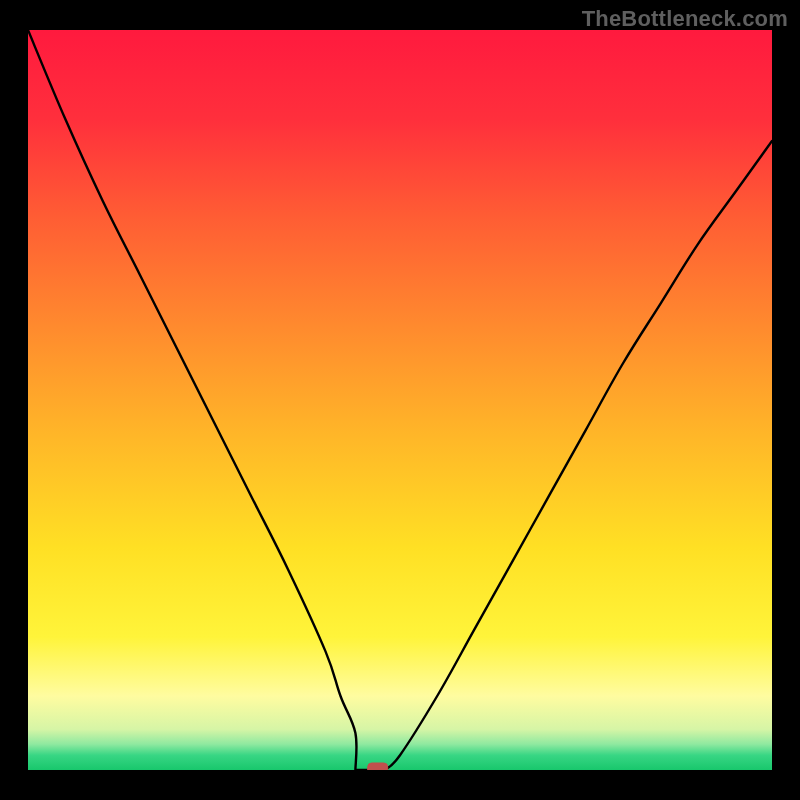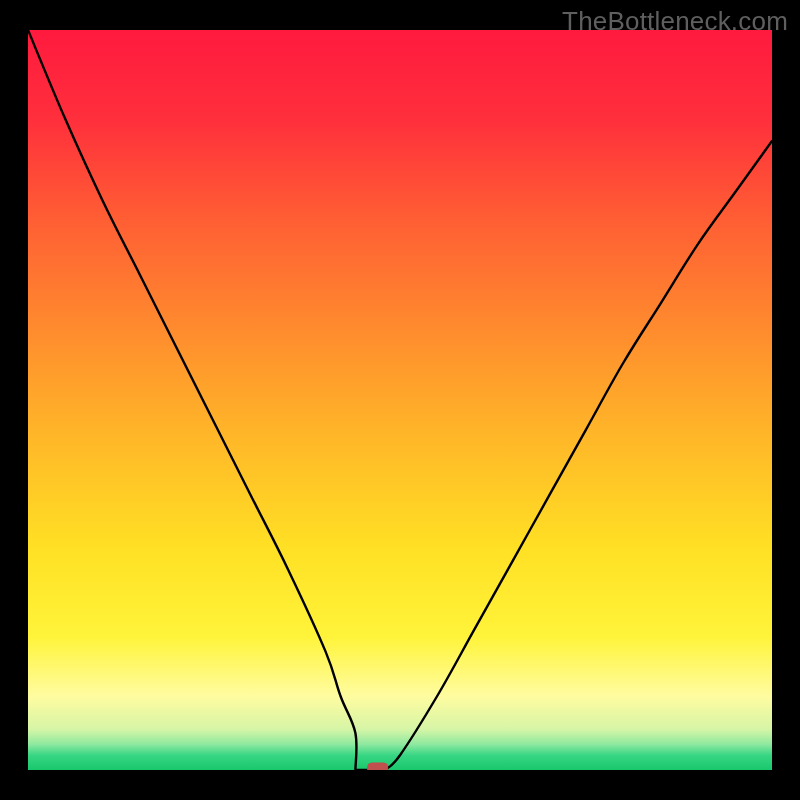--- a/index.html
+++ b/index.html
@@ -15,22 +15,22 @@
     position: relative;
     width: 800px;
     height: 800px;
     background: #000;
   }
   .watermark {
     position: absolute;
     top: 6px;
     right: 12px;
     color: #5f5f5f;
-    font-size: 26px;
-    font-weight: 400;
+    font-size: 22px;
+    font-weight: 700;
     letter-spacing: 0.2px;
     z-index: 10;
     user-select: none;
   }
   .plot-area {
     position: absolute;
     left: 28px;
     top: 30px;
     width: 744px;
     height: 740px;

